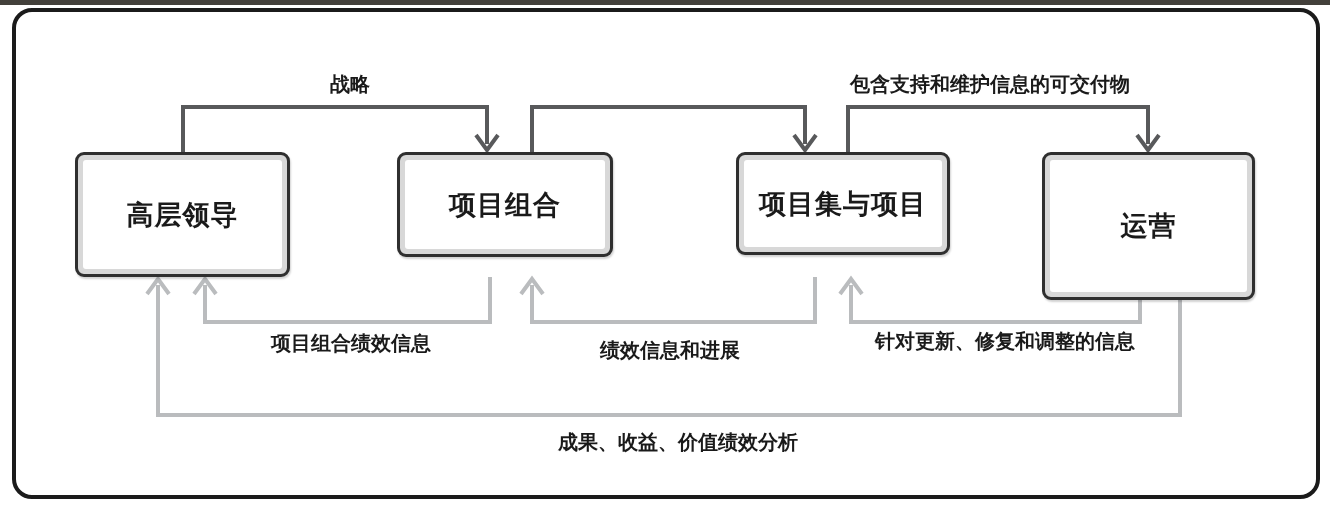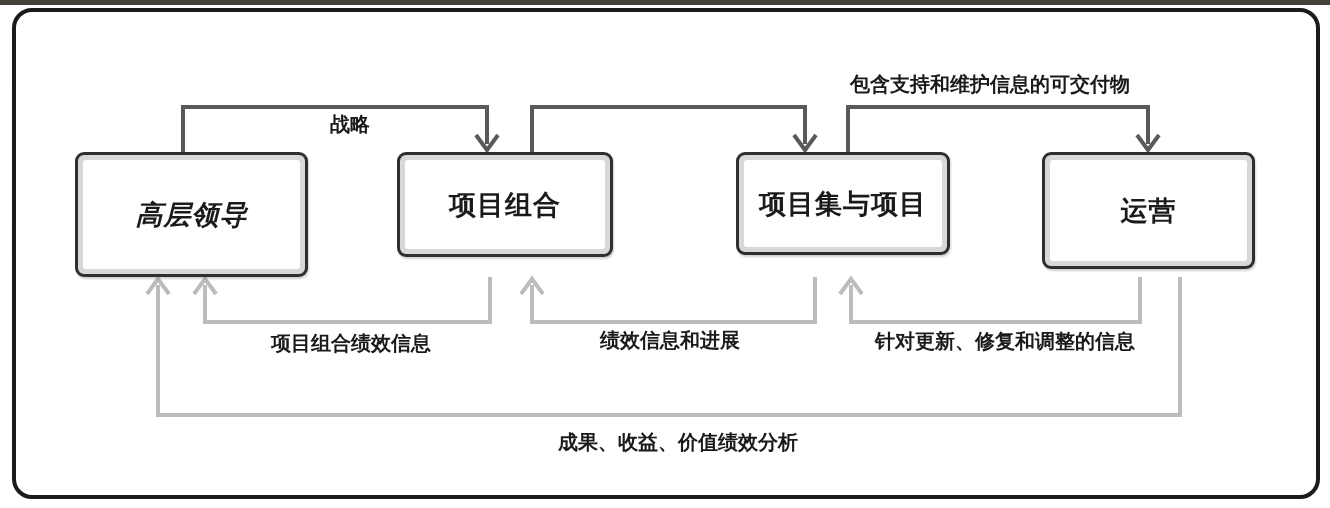--- a/index.html
+++ b/index.html
@@ -74,34 +74,34 @@
       <polyline class="fbk" points="840,294 851,279 862,294"></polyline>
     </g>
     <g>
       <path class="fbk" d="M1180,277 V415 H158 V285"></path>
       <polyline class="fbk" points="147,294 158,279 169,294"></polyline>
     </g>
   </svg>
 
   <div class="top-band"></div>
 
-  <div class="node" style="left:75px;top:152px;width:233px;height:125px;font-style:italic;">
+  <div class="node" style="left:75px;top:152px;width:215px;height:125px;">
     <div class="node-inner">高层领导</div>
   </div>
   <div class="node" style="left:397px;top:152px;width:216px;height:105px;">
     <div class="node-inner">项目组合</div>
   </div>
   <div class="node" style="left:736px;top:152px;width:214px;height:103px;">
     <div class="node-inner">项目集与项目</div>
   </div>
-  <div class="node" style="left:1042px;top:152px;width:213px;height:117px;">
+  <div class="node" style="left:1042px;top:152px;width:213px;height:148px;">
     <div class="node-inner">运营</div>
   </div>
 
-  <div class="flow-label" style="left:350px;top:84px;margin-top:40px;">战略</div>
+  <div class="flow-label" style="left:350px;top:84px;">战略</div>
   <div class="flow-label" style="left:990px;top:84px;text-align:right;">包含支持和维护信息的可交付物</div>
 
   <div class="flow-label" style="left:351px;top:343px;text-align:center;">项目组合绩效信息</div>
-  <div class="flow-label" style="left:670px;top:340px;text-align:center;">绩效信息和进展</div>
+  <div class="flow-label" style="left:670px;top:350px;text-align:center;">绩效信息和进展</div>
   <div class="flow-label" style="left:678px;top:442px;">成果、收益、价值绩效分析</div>
   <div class="flow-label" style="left:1005px;top:341px;">针对更新、修复和调整的信息</div>
 
 </div>
 
 </body></html>

